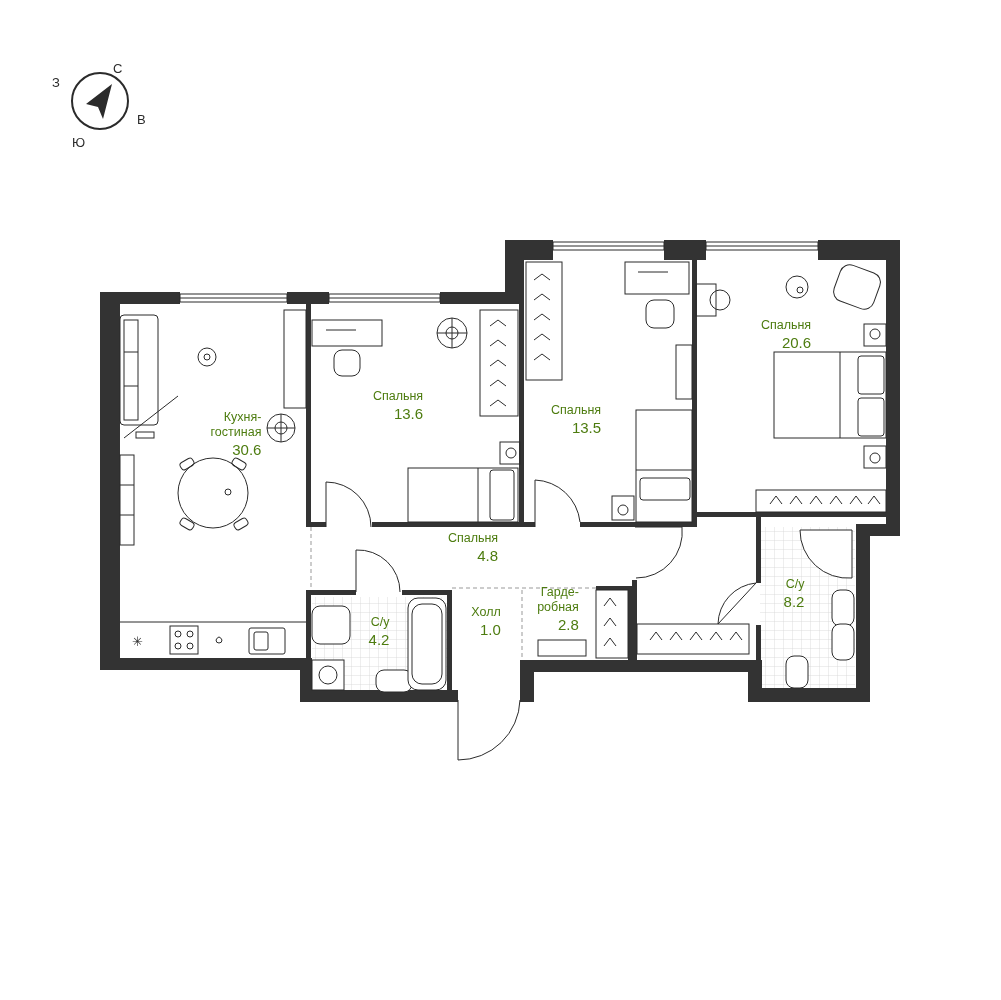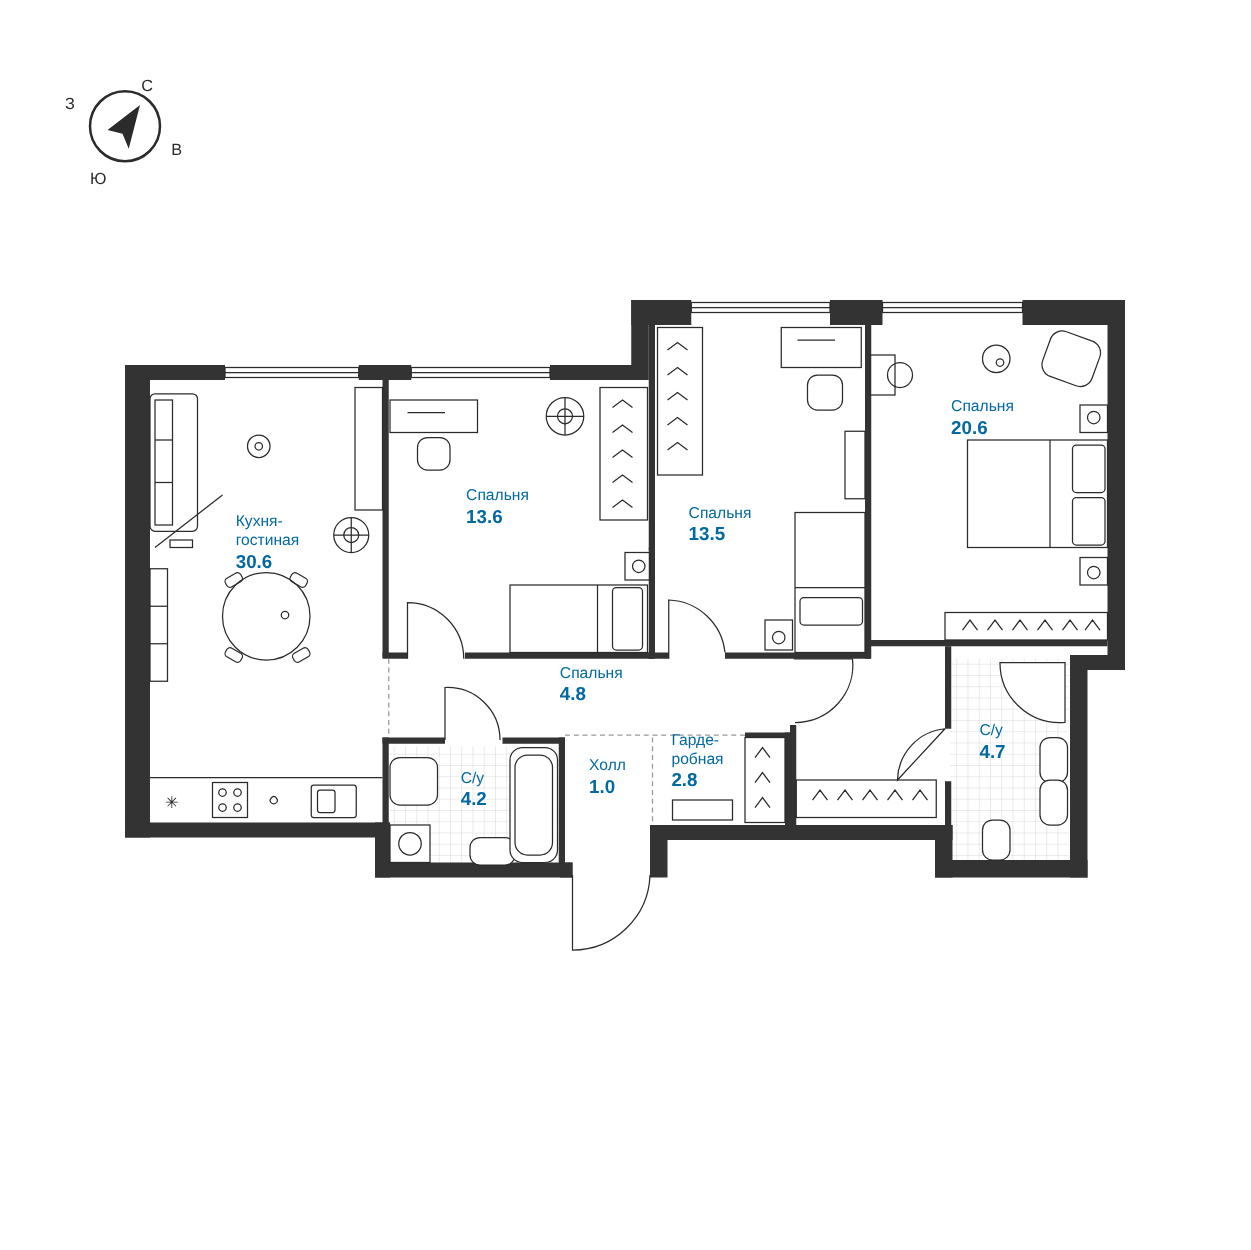--- a/index.html
+++ b/index.html
@@ -1,20 +1,20 @@
 <!DOCTYPE html>
 <html><head>
 <meta charset="utf-8">
 <style>
   html, body { margin:0; padding:0; background:#ffffff; }
   body { width:1001px; height:1000px; position:relative; overflow:hidden; font-family:"Liberation Sans", sans-serif; }
   #plan { position:absolute; left:0; top:0; }
-  .lbl { position:absolute; text-align:left; color:#0369a1; font-family:"Liberation Sans", sans-serif; transform:translateX(-50%); white-space:nowrap; }
+  .lbl { position:absolute; text-align:right; color:#4d7c0f; font-family:"Liberation Sans", sans-serif; transform:translateX(-50%); white-space:nowrap; }
   .lbl .name { font-size:12.5px; line-height:15px; display:block; }
-  .lbl .area { font-size:15px; font-weight:bold; line-height:19px; display:block; }
+  .lbl .area { font-size:15px; font-weight:normal; line-height:19px; display:block; }
   .compass-letter { position:absolute; font-size:13px; color:#2b2b2b; font-family:"Liberation Sans", sans-serif; }
 </style>
 </head>
 <body>
 
 <div>
   <svg style="position:absolute;left:55px;top:62px" width="90" height="90">
     <circle cx="45" cy="39" r="28" fill="none" stroke="#2b2b2b" stroke-width="2"></circle>
     <polygon points="57,22 31,42 43,45 48,57" fill="#2b2b2b"></polygon>
   </svg>
@@ -227,21 +227,21 @@
 
   <g fill="none" stroke="#2b2b2b" stroke-width="1">
     <rect x="596" y="590" width="32" height="68"></rect>
     <path d="M604 606 l6 -8 6 8 M604 626 l6 -8 6 8 M604 646 l6 -8 6 8"></path>
     <rect x="538" y="640" width="48" height="16"></rect>
     <rect x="637" y="624" width="112" height="30"></rect>
     <path d="M650 640 l6 -8 6 8 M670 640 l6 -8 6 8 M690 640 l6 -8 6 8 M710 640 l6 -8 6 8 M730 640 l6 -8 6 8"></path>
   </g>
 </svg>
 
-<div class="lbl" style="left:214px;top:410px">
+<div class="lbl" style="left:236px;top:410px">
   <span class="name">Кухня-</span>
   <span class="name">гостиная</span>
   <span class="area">30.6</span>
 </div>
 <div class="lbl" style="left:398px;top:389px">
   <span class="name">Спальня</span>
   <span class="area">13.6</span>
 </div>
 <div class="lbl" style="left:576px;top:403px">
   <span class="name">Спальня</span>
@@ -263,14 +263,14 @@
   <span class="name">Холл</span>
   <span class="area">1.0</span>
 </div>
 <div class="lbl" style="left:558px;top:585px">
   <span class="name">Гарде-</span>
   <span class="name">робная</span>
   <span class="area">2.8</span>
 </div>
 <div class="lbl" style="left:794px;top:577px">
   <span class="name">С/у</span>
-  <span class="area">4.7</span>
+  <span class="area">8.2</span>
 </div>
 
 </body></html>

